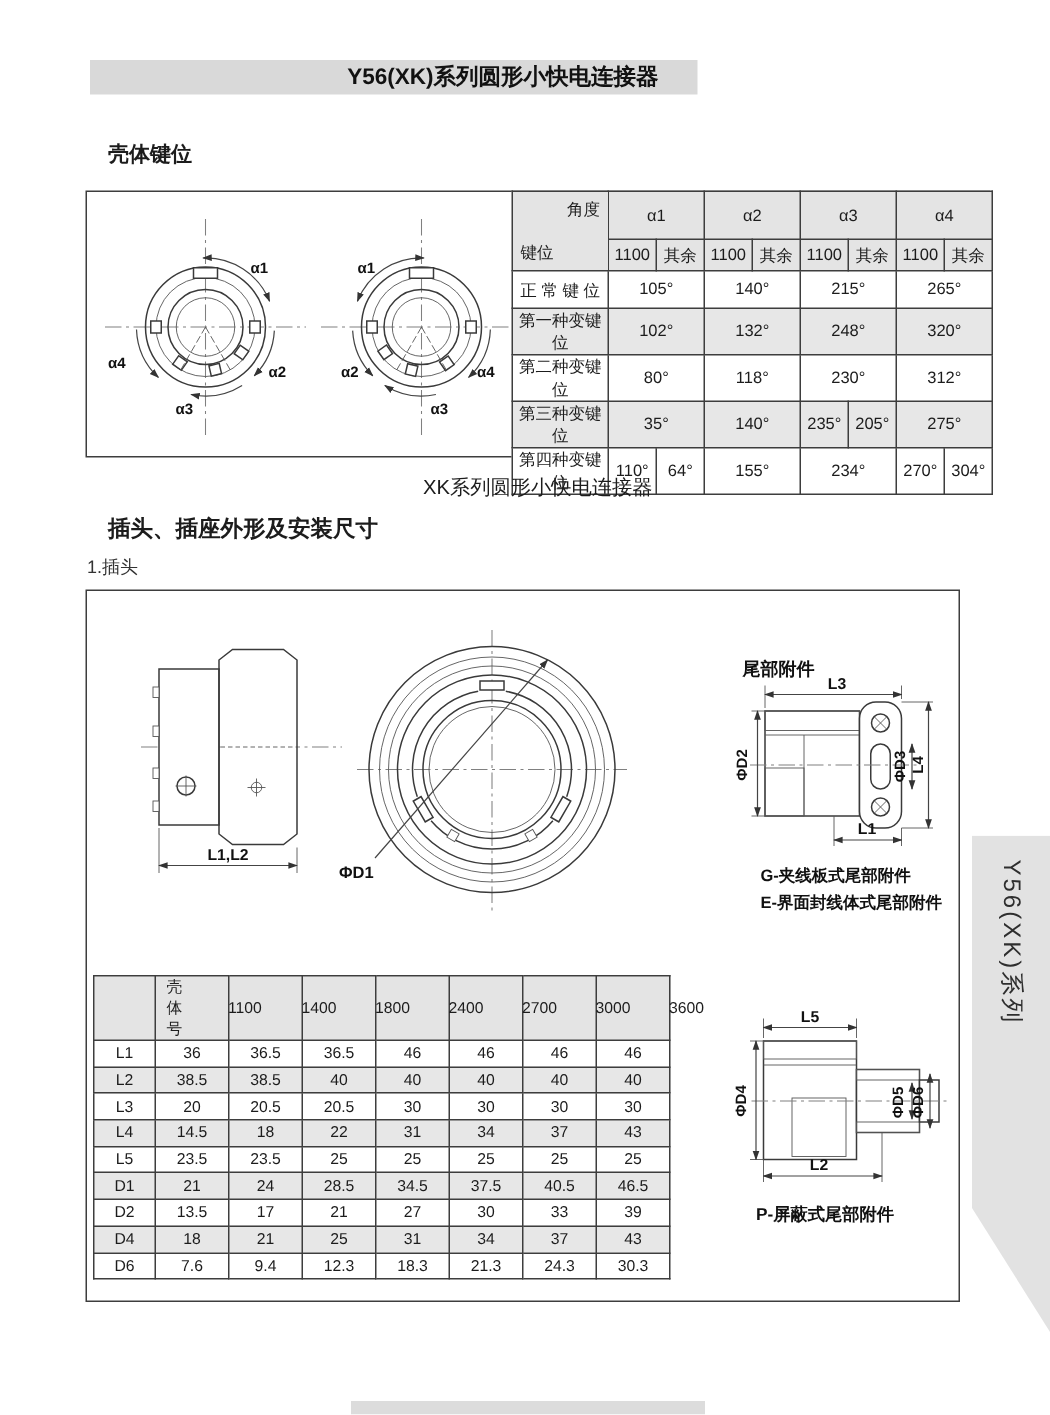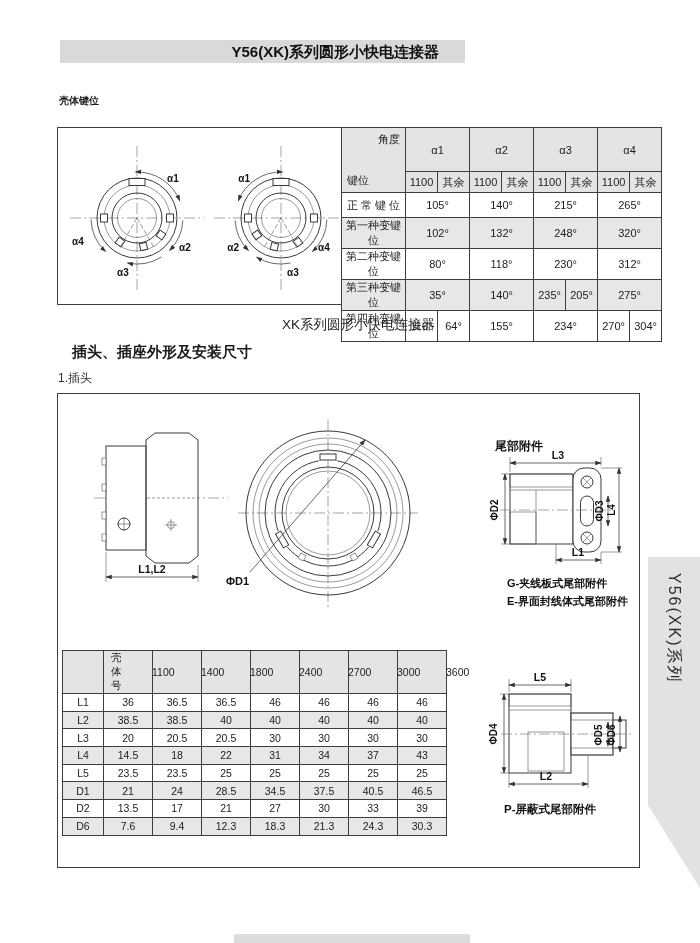--- a/index.html
+++ b/index.html
@@ -5,36 +5,36 @@
   html,body{margin:0;padding:0}
   body{width:700px;height:943px;position:relative;background:#fff;overflow:hidden;
        font-family:"Liberation Sans","DejaVu Sans",sans-serif;color:#1c1c1c;}
   .abs{position:absolute}
 
   
   .title-banner{position:absolute;left:60px;top:40px;width:405px;height:23px;background:#d9d9d9;
     font-weight:bold;font-size:15px;line-height:23px;text-align:right;padding-right:26px;
     box-sizing:border-box;color:#111;}
 
-  .h-shell{position:absolute;left:59px;top:94px;font-weight:bold;font-size:10px;}
+  .h-shell{position:absolute;left:72px;top:94px;font-weight:bold;font-size:14px;}
   .caption1{position:absolute;left:57px;top:316px;width:603px;text-align:center;font-weight:normal;font-size:13.5px;}
   .h-plug{position:absolute;left:72px;top:343px;font-weight:bold;font-size:15px;}
   .sub-plug{position:absolute;left:58px;top:370px;font-size:12px;color:#333;}
 
   .sec1{position:absolute;left:57px;top:127px;width:603px;height:178px;border:1.4px solid #3d3d3d;box-sizing:border-box;}
   .sec2{position:absolute;left:57px;top:393px;width:583px;height:475px;border:1.4px solid #3d3d3d;box-sizing:border-box;}
   .circ{position:absolute;}
 
   
   .key-table{position:absolute;left:283px;top:-1px;border-collapse:collapse;table-layout:fixed;
     width:320px;height:178px;font-size:11px;background:#fff;}
   .key-table th,.key-table td{border:1px solid #3d3d3d;text-align:center;padding:0;font-weight:normal;overflow:hidden;}
   .key-table .hdr{background:#e4e4e4;}
   .key-table tbody tr:nth-child(even){background:#e7e7e7;}
-  .key-table thead tr:nth-child(1){height:44px;}
+  .key-table thead tr:nth-child(1){height:32px;}
   .key-table thead tr:nth-child(2){height:21px;}
   .key-table tbody tr{height:25px;}
   .key-table td.rowlab{font-size:11px;}
   th.diag{position:relative;background-color:#e4e4e4;
     background-image:linear-gradient(to bottom right,transparent calc(50% - .7px),#3d3d3d calc(50% - .7px),#3d3d3d calc(50% + .7px),transparent calc(50% + .7px));}
   th.diag .c-top{position:absolute;top:4px;right:5px;}
   th.diag .c-bot{position:absolute;bottom:4px;left:5px;margin-top:11px;}
 
   
   .dim-table{position:absolute;left:4px;top:256px;border-collapse:collapse;table-layout:fixed;
@@ -435,20 +435,30 @@
           <td>D2</td>
           <td>13.5</td>
           <td>17</td>
           <td>21</td>
           <td>27</td>
           <td>30</td>
           <td>33</td>
           <td>39</td>
         </tr>
         <tr>
+          <td>D4</td>
+          <td>18</td>
+          <td>21</td>
+          <td>25</td>
+          <td>31</td>
+          <td>34</td>
+          <td>37</td>
+          <td>43</td>
+        </tr>
+        <tr>
           <td>D6</td>
           <td>7.6</td>
           <td>9.4</td>
           <td>12.3</td>
           <td>18.3</td>
           <td>21.3</td>
           <td>24.3</td>
           <td>30.3</td>
         </tr>
       </tbody>

